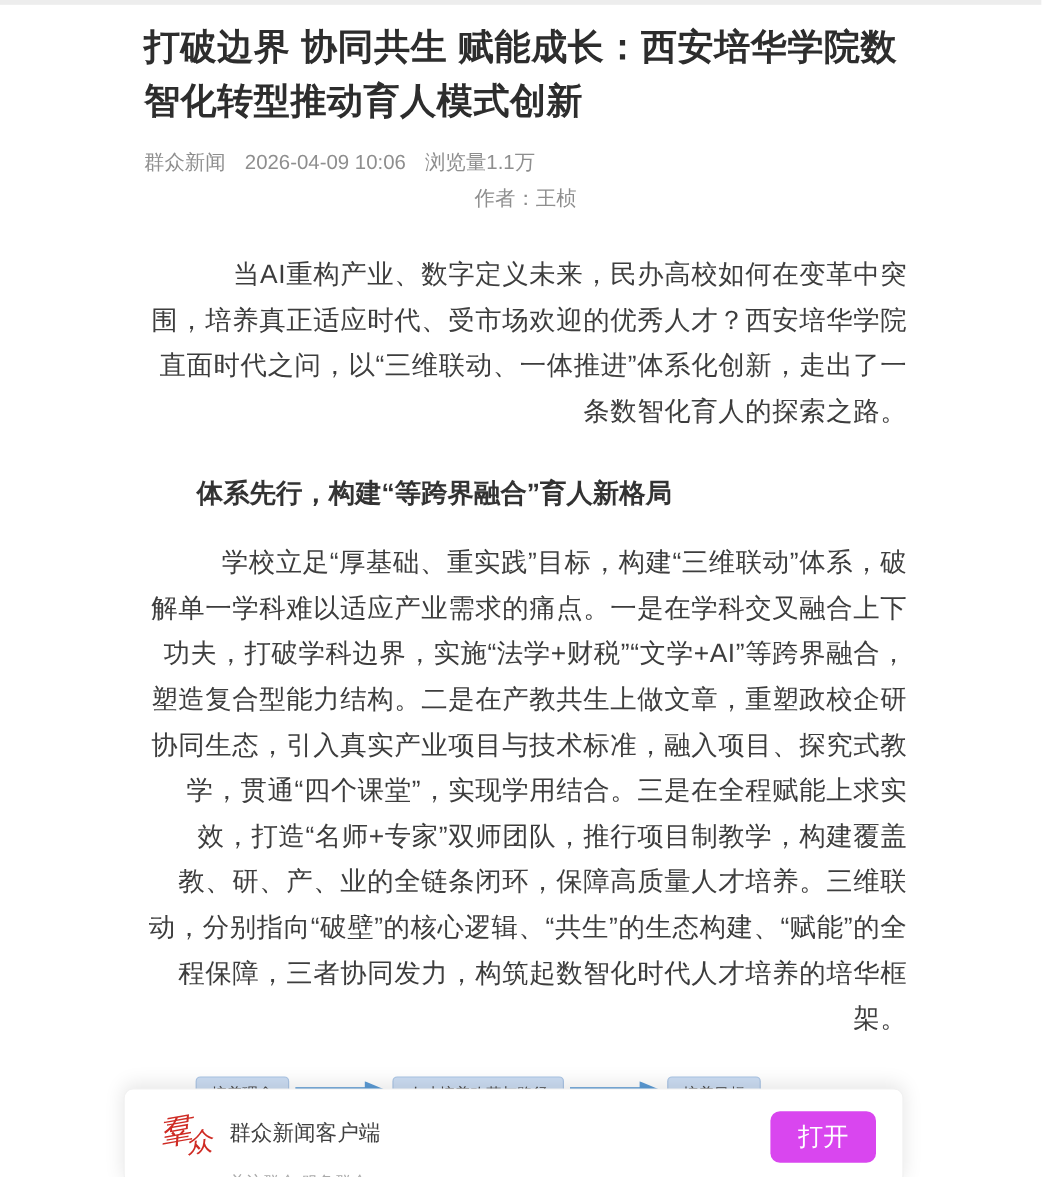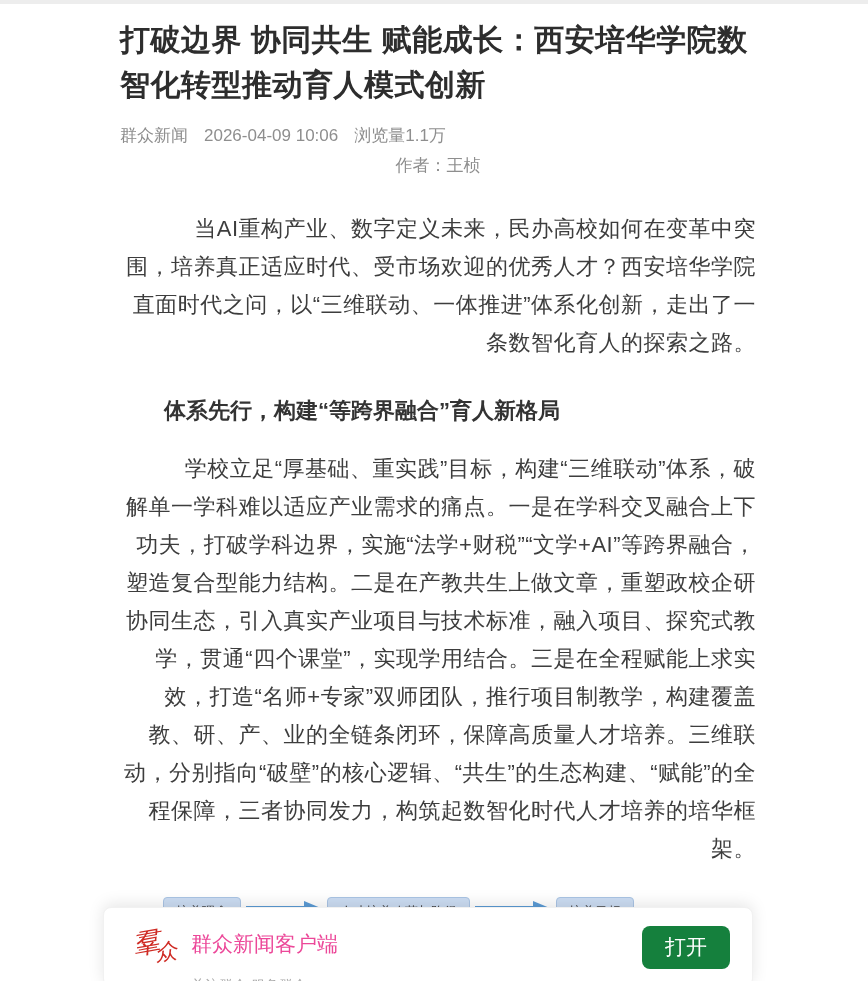--- a/index.html
+++ b/index.html
@@ -106,34 +106,34 @@
     font-size: 27px; font-style: italic;
     transform: rotate(-10deg);
   }
   .logo .lg2 {
     position: absolute; left: 24px; top: 14px;
     font-size: 22px; font-style: italic;
     transform: rotate(-8deg);
   }
   .app-info { margin-left: 12px; }
   .app-name {
-    font-size: 21px;
-    color: #ec4899;
+    font-size: 18px;
+    color: #404040;
     line-height: 26px;
     margin-top: 32px;
   }
   .app-slogan {
     font-size: 14px;
     color: #ababab;
     margin-top: 20px;
   }
   .open-btn {
     margin-left: auto;
     width: 88px; height: 43px;
-    background: #15803d;
+    background: #d946ef;
     color: #ffffff;
     font-size: 21px;
     font-family: inherit;
     border: none;
     border-radius: 8px;
     cursor: pointer;
     display: flex;
     align-items: center;
     justify-content: center;
     flex: none;

